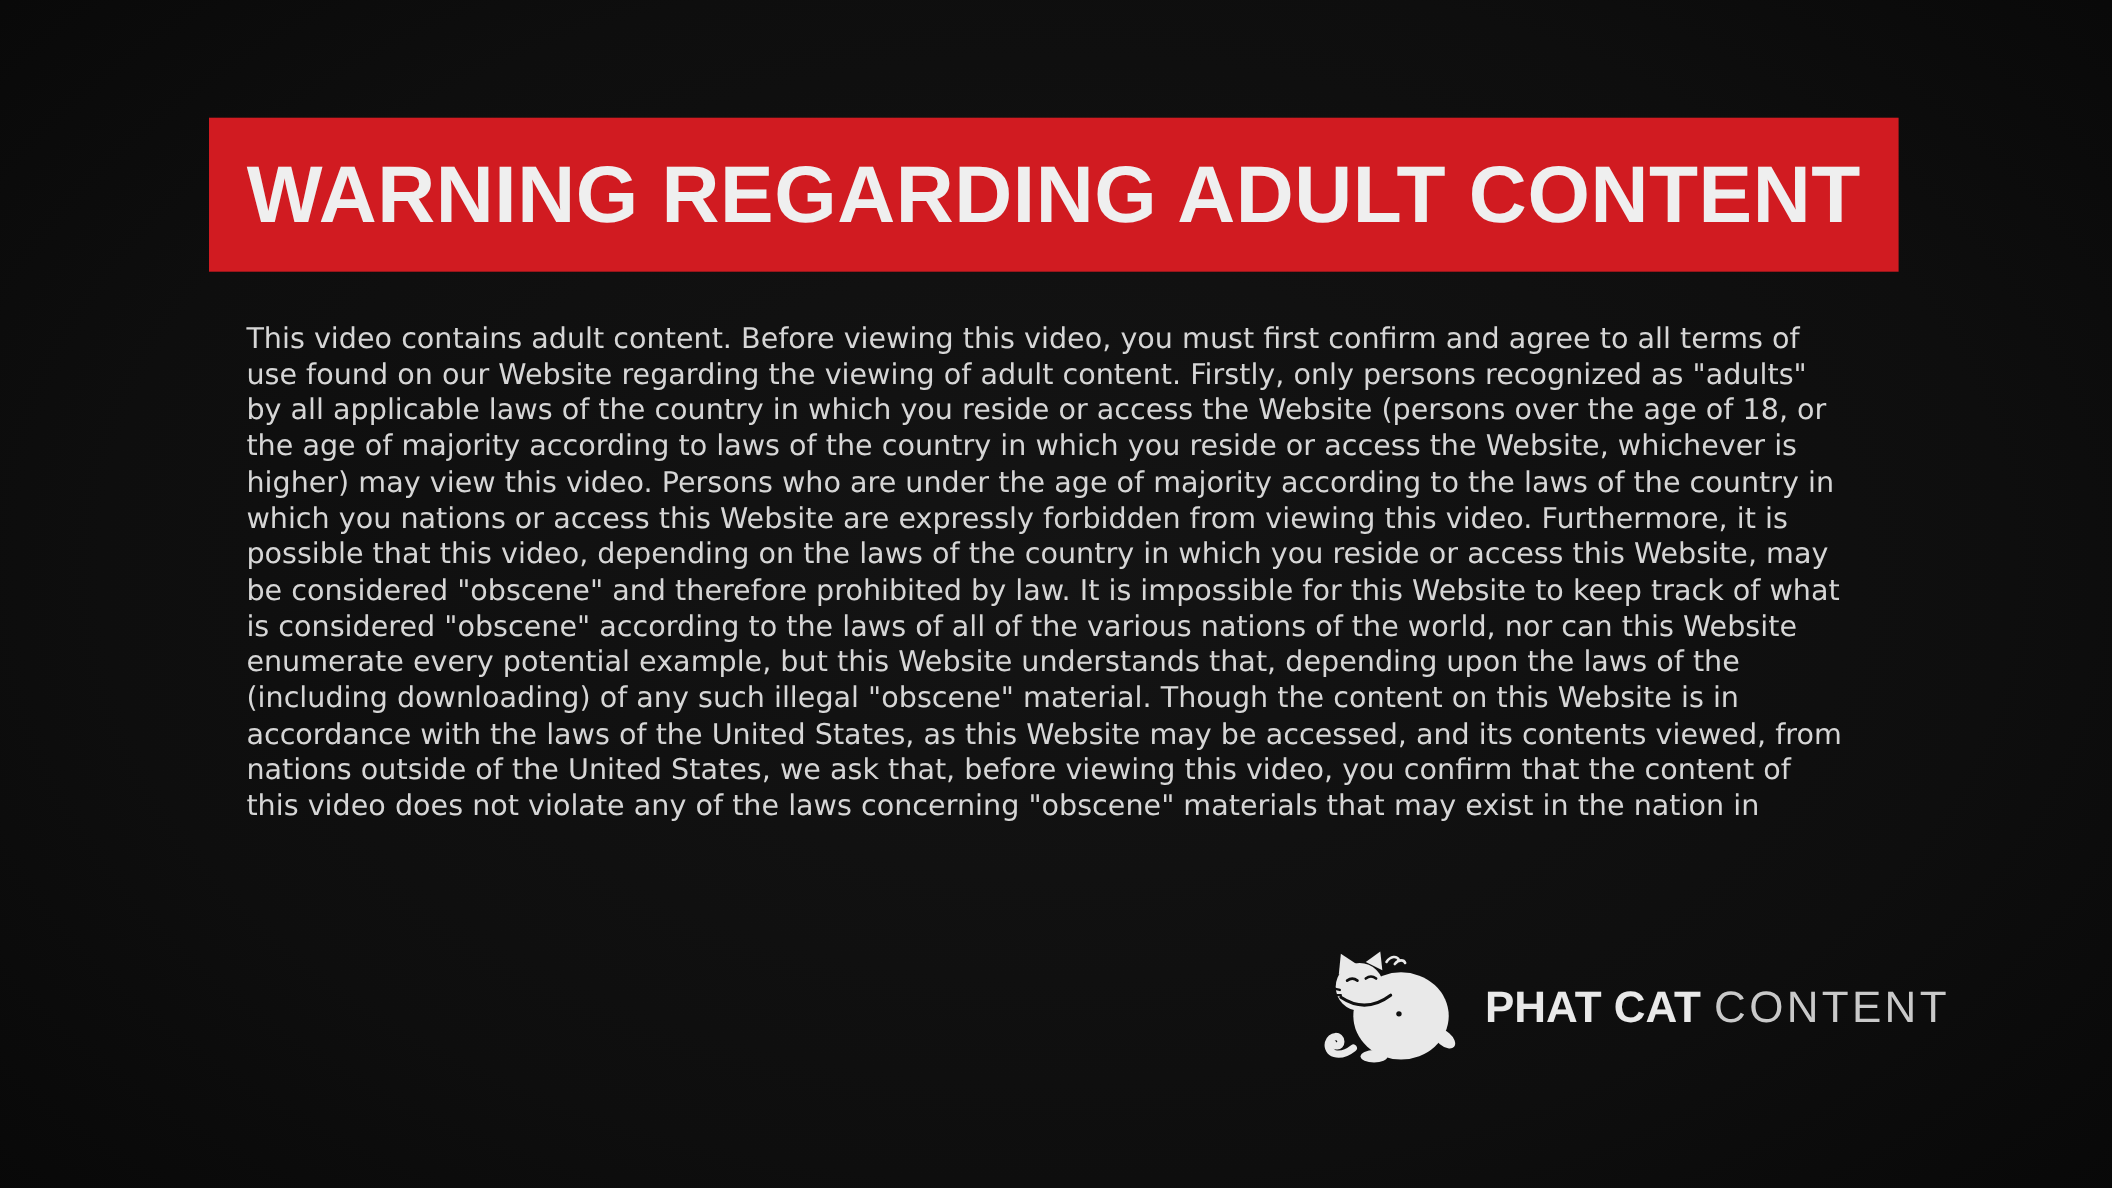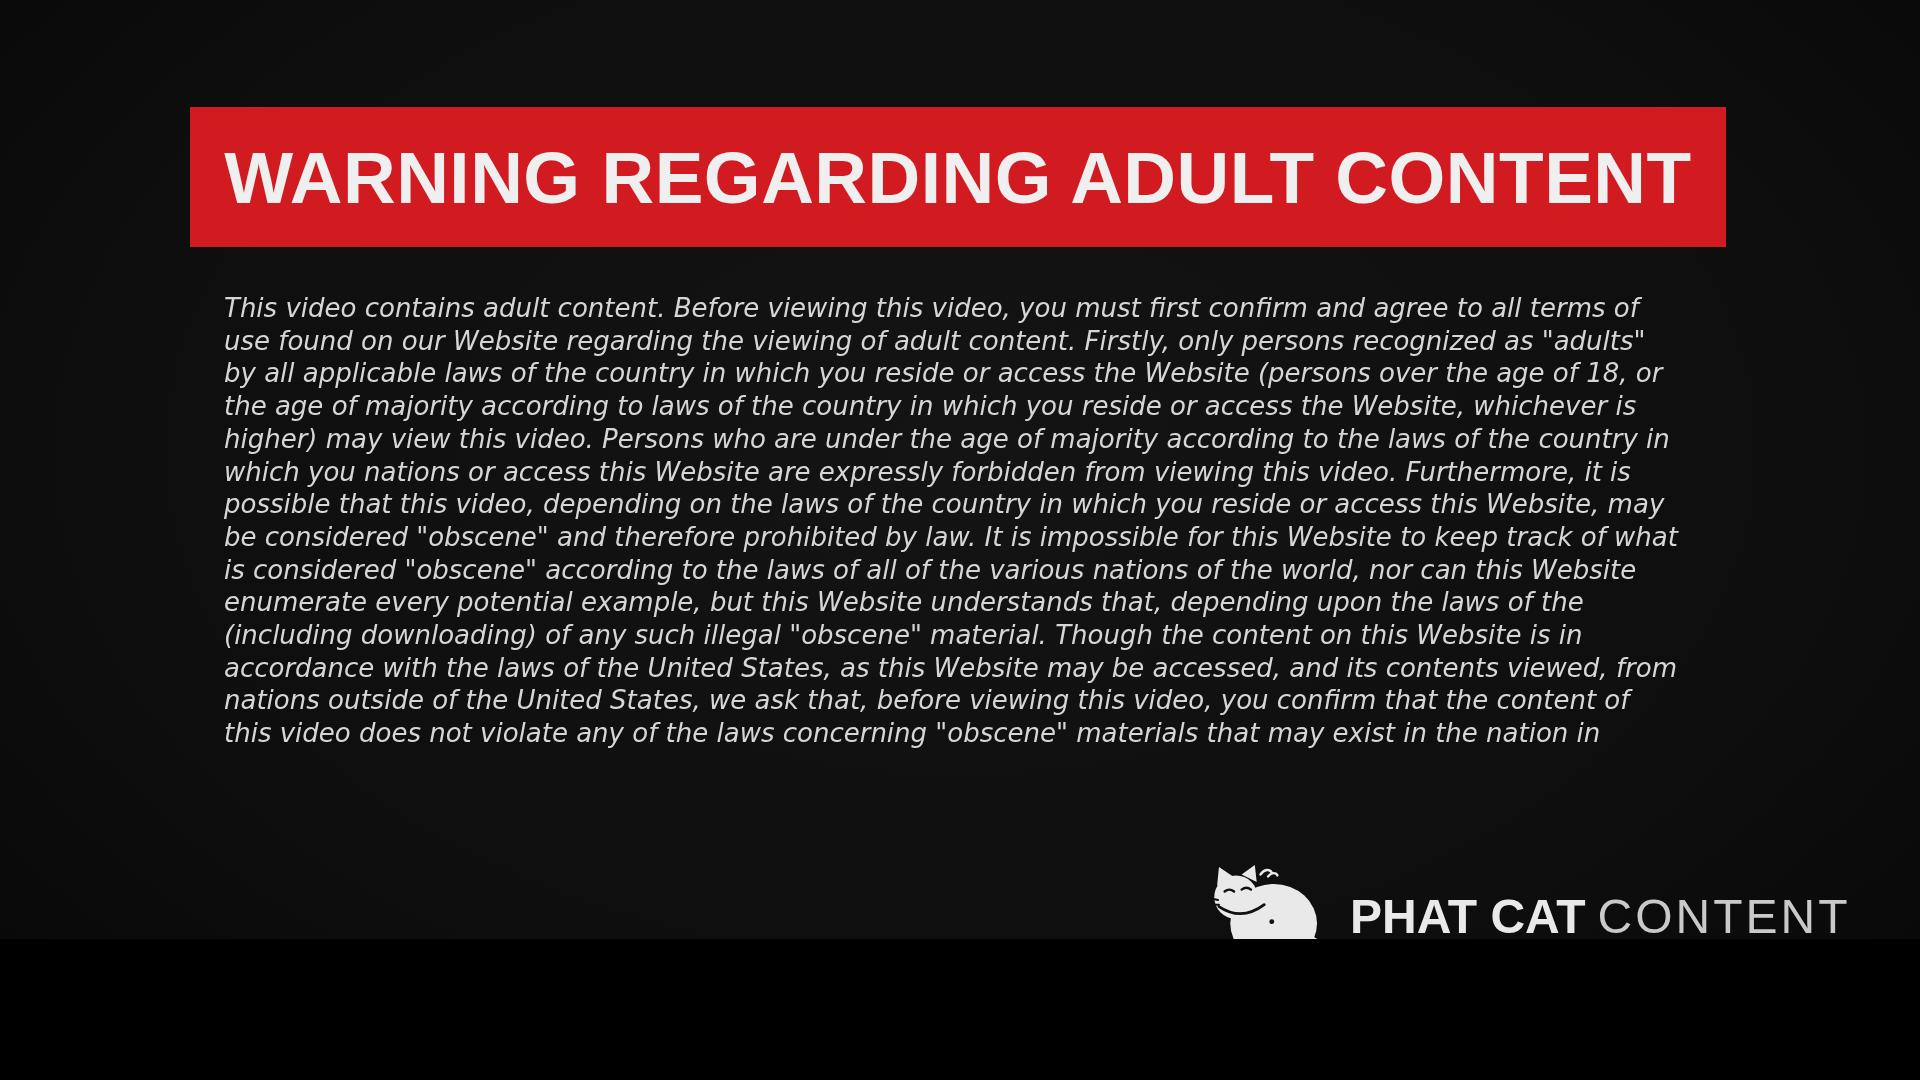--- a/index.html
+++ b/index.html
@@ -4,21 +4,21 @@
 <style>
   html, body {
     margin: 0;
     padding: 0;
     background: #000;
     font-family: "DejaVu Sans", sans-serif;
   }
   .stage {
     position: relative;
     width: 1920px;
-    height: 939px;
+    height: 1080px;
     overflow: hidden;
     background: radial-gradient(ellipse 1400px 900px at 50% 48%, #141414 0%, #0e0e0e 62%, #070707 100%);
   }
   .banner {
     position: absolute;
     left: 190px;
     top: 107px;
     width: 1536px;
     height: 140px;
     background: #d11b21;
@@ -39,39 +39,38 @@
     position: absolute;
     left: 224px;
     top: 292px;
     width: 1480px;
     color: #d6d6d6;
     font-size: 26px;
     line-height: 32.7px;
   }
   .disclaimer .line {
     white-space: nowrap;
-    font-style: italic;
   }
   .logo {
     position: absolute;
     left: 1202px;
     top: 862px;
     height: 108px;
     display: flex;
     align-items: center;
   }
   .logo svg {
     width: 132px;
     height: 106px;
     display: block;
   }
   .logo-text {
     margin-left: 16px;
     font-family: "Liberation Sans", sans-serif;
-    font-size: 48px;
+    font-size: 40px;
     white-space: nowrap;
     display: flex;
     align-items: baseline;
   }
   .logo-bold {
     font-weight: bold;
     letter-spacing: 0px;
     color: #e9e9e9;
   }
   .logo-light {

